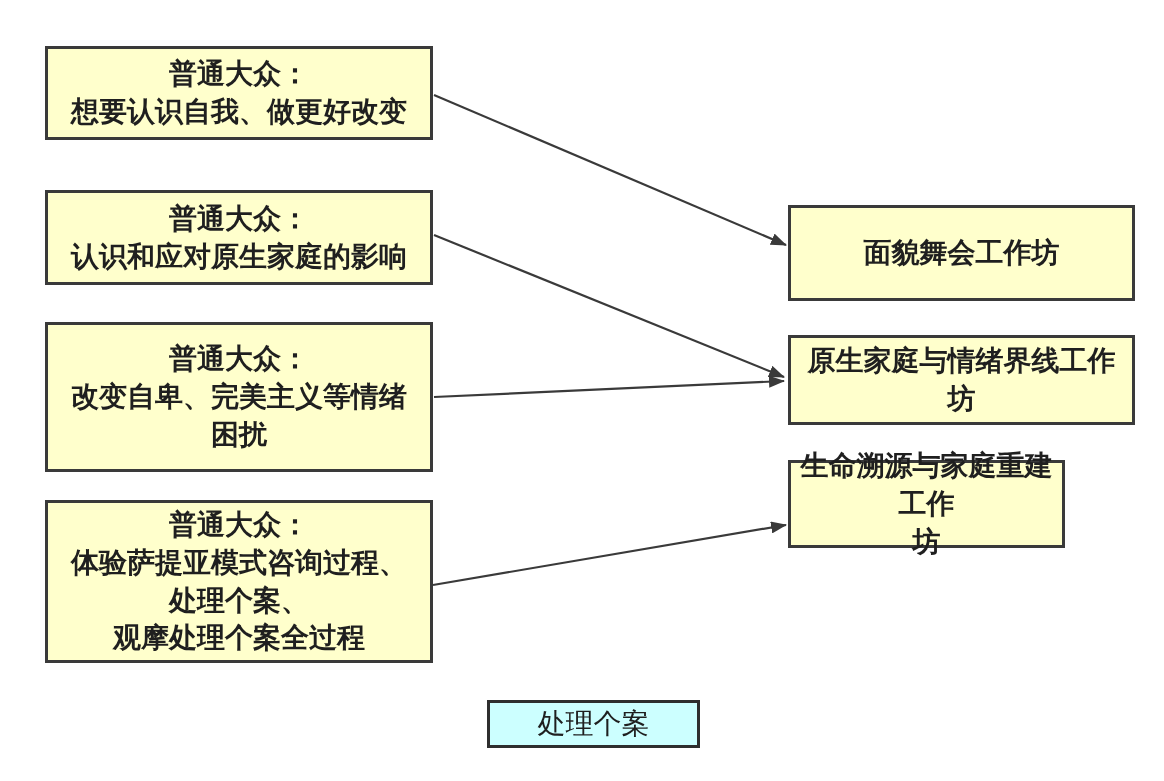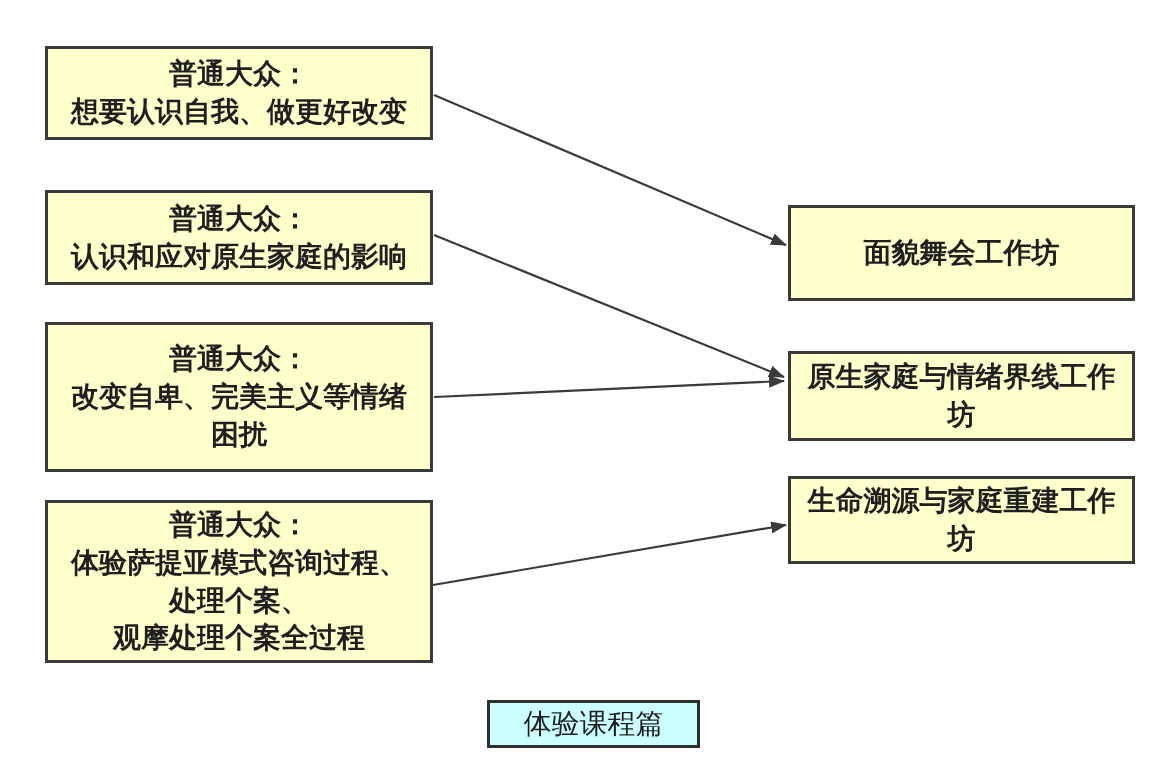--- a/index.html
+++ b/index.html
@@ -51,22 +51,22 @@
     font-size: 28px;
     white-space: pre-line;
   }
   
   .n-l1 { left: 45px;  top: 46px;  width: 388px; height: 94px; }
   .n-l2 { left: 45px;  top: 190px; width: 388px; height: 95px; }
   .n-l3 { left: 45px;  top: 322px; width: 388px; height: 150px; }
   .n-l4 { left: 45px;  top: 500px; width: 388px; height: 163px; }
   
   .n-r1 { left: 788px; top: 205px; width: 347px; height: 96px; }
-  .n-r2 { left: 788px; top: 335px; width: 347px; height: 90px; margin-top: 16px; }
-  .n-r3 { left: 788px; top: 476px; width: 347px; height: 88px; text-align: center; }
+  .n-r2 { left: 788px; top: 335px; width: 347px; height: 90px; }
+  .n-r3 { left: 788px; top: 460px; width: 277px; height: 88px; text-align: center; }
   
   .n-badge { left: 487px; top: 700px; width: 213px; height: 48px; }
 </style>
 </head>
 <body>
 
 <div class="canvas">
 
   <svg class="arrows" viewBox="0 0 1164 781" xmlns="http://www.w3.org/2000/svg">
     <defs>
@@ -106,16 +106,16 @@
   <div class="node n-r2">
     <span>原生家庭与情绪界线工作
 坊</span>
   </div>
   <div class="node n-r3">
     <span>生命溯源与家庭重建工作
 坊</span>
   </div>
 
   <div class="badge n-badge">
-    <span>体验课程篇</span>
+    <span>处理个案</span>
   </div>
 
 </div>
 
 </body></html>

